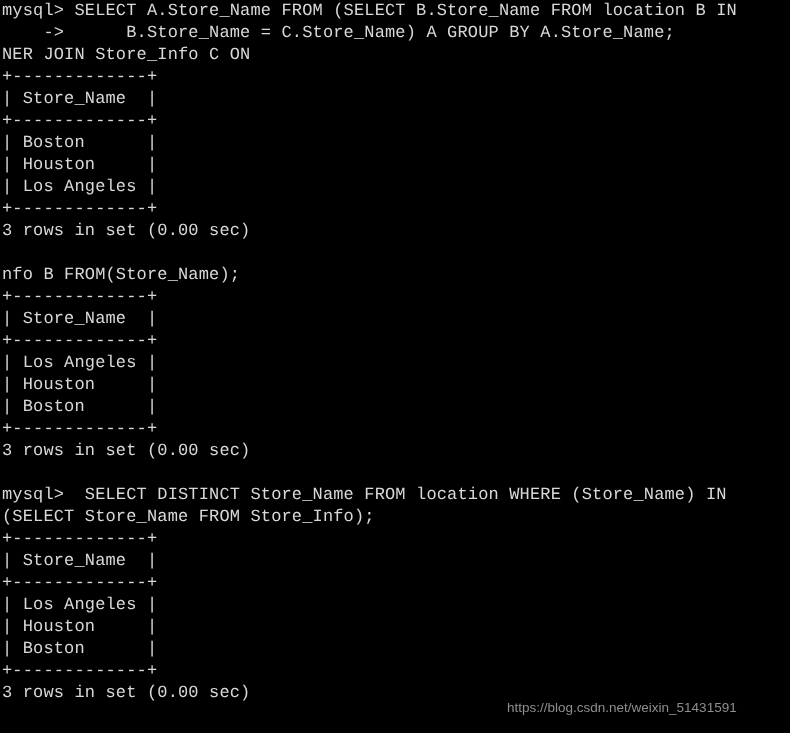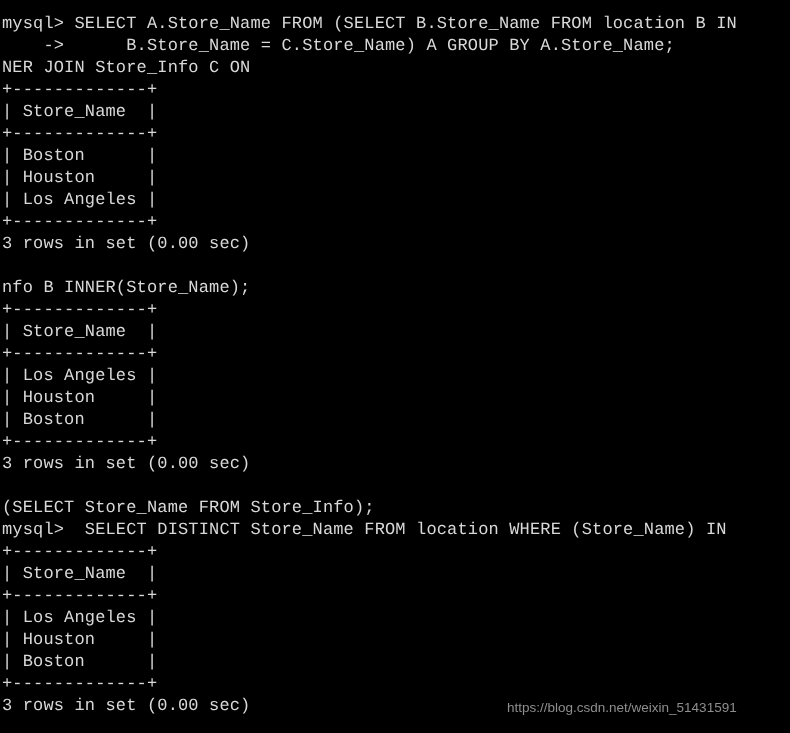--- a/index.html
+++ b/index.html
@@ -15,21 +15,21 @@
     font-family: "Liberation Serif", "DejaVu Serif", serif;
   }
   #terminal {
     position: absolute;
     left: 0;
     top: 0;
     width: 790px;
     height: 733px;
     background: #000000;
     box-sizing: border-box;
-    padding: 14px 0 0 2px;
+    padding: 1px 0 0 2px;
   }
   .line {
     font-family: "Liberation Mono", "DejaVu Sans Mono", monospace;
     font-size: 17px;
     line-height: 22px;
     height: 22px;
     color: #d8d8d8;
     white-space: pre;
     letter-spacing: 0.15px;
     text-rendering: geometricPrecision;
@@ -59,32 +59,32 @@
   <div class="line">NER JOIN Store_Info C ON</div>
   <div class="line">+-------------+</div>
   <div class="line">| Store_Name  |</div>
   <div class="line">+-------------+</div>
   <div class="line">| Boston      |</div>
   <div class="line">| Houston     |</div>
   <div class="line">| Los Angeles |</div>
   <div class="line">+-------------+</div>
   <div class="line">3 rows in set (0.00 sec)</div>
   <div class="line blank"></div>
-  <div class="line">nfo B INNER(Store_Name);</div>
+  <div class="line">nfo B FROM(Store_Name);</div>
   <div class="line">+-------------+</div>
   <div class="line">| Store_Name  |</div>
   <div class="line">+-------------+</div>
   <div class="line">| Los Angeles |</div>
   <div class="line">| Houston     |</div>
   <div class="line">| Boston      |</div>
   <div class="line">+-------------+</div>
   <div class="line">3 rows in set (0.00 sec)</div>
   <div class="line blank"></div>
+  <div class="line">mysql&gt;  SELECT DISTINCT Store_Name FROM location WHERE (Store_Name) IN</div>
   <div class="line">(SELECT Store_Name FROM Store_Info);</div>
-  <div class="line">mysql&gt;  SELECT DISTINCT Store_Name FROM location WHERE (Store_Name) IN</div>
   <div class="line">+-------------+</div>
   <div class="line">| Store_Name  |</div>
   <div class="line">+-------------+</div>
   <div class="line">| Los Angeles |</div>
   <div class="line">| Houston     |</div>
   <div class="line">| Boston      |</div>
   <div class="line">+-------------+</div>
   <div class="line">3 rows in set (0.00 sec)</div>
 </div>
 

